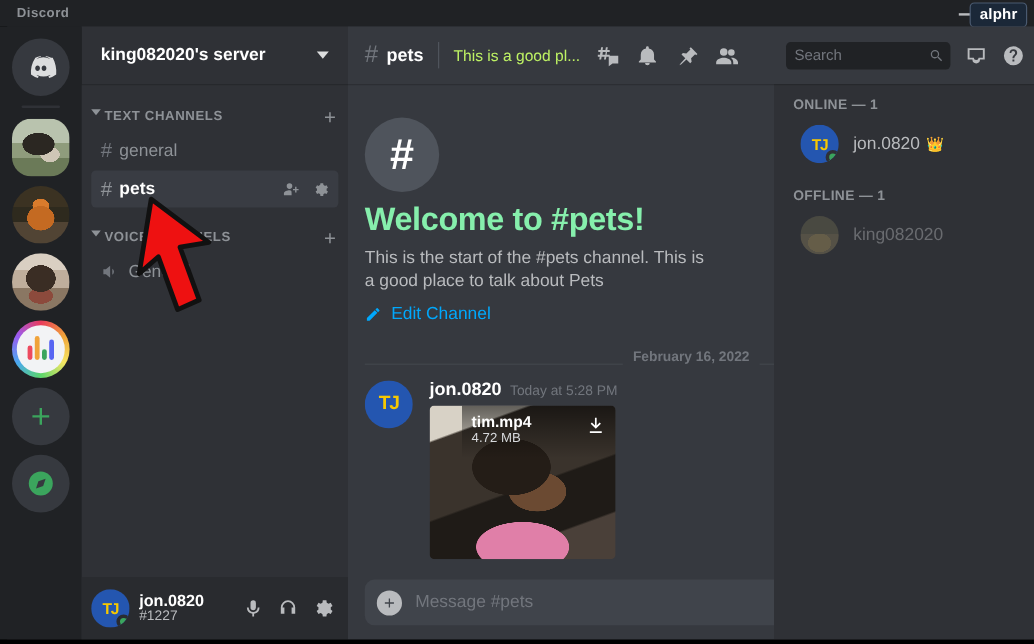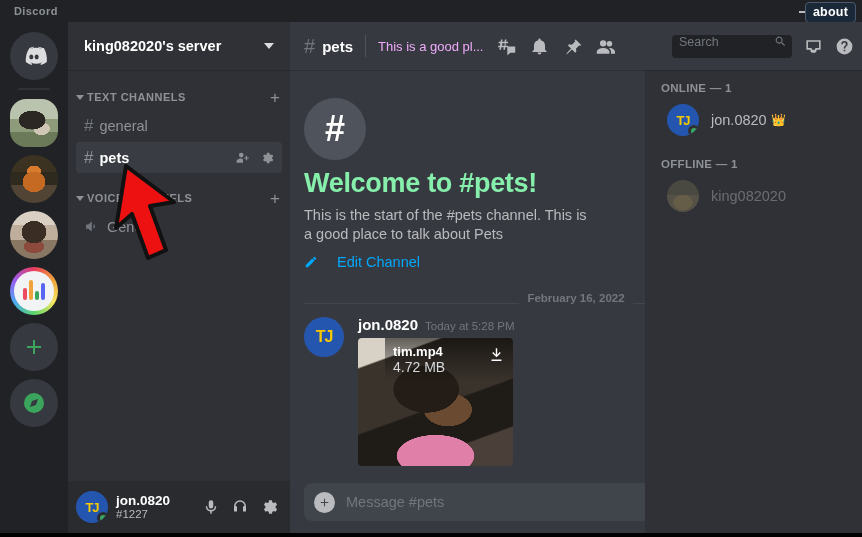--- a/index.html
+++ b/index.html
@@ -102,21 +102,21 @@
     padding:16px 16px; box-shadow:0 1px 0 rgba(4,4,5,.2);
   }
   .srv-name { color:#fff; font-size:14.5px; font-weight:bold; }
   .chev { width:0; height:0; border-left:5px solid transparent;
           border-right:5px solid transparent; border-top:6px solid #dcddde; }
   .chan-scroll { padding-top:16px; }
   .cat {
     display:flex; align-items:center; justify-content:space-between;
     padding:0 10px 0 8px; height:22px; margin-bottom:2px;
   }
-  .cat-left { display:flex; align-items:center; gap:3px; }
+  .cat-left { display:flex; align-items:flex-start; gap:3px; }
   .cat-arrow {
     width:0;height:0;border-left:4px solid transparent;
     border-right:4px solid transparent;border-top:5px solid #8e9297;
   }
   .cat-name {
     color:#8e9297; font-size:11px; font-weight:bold; letter-spacing:.5px;
   }
   .cat-plus { color:#8e9297; font-size:17px; line-height:1; font-weight:300; }
   .chan {
     display:flex; align-items:center; height:31px; margin:1px 8px;
@@ -163,26 +163,26 @@
     position:absolute; left:290px; top:22px; width:572px; height:511px;
     background:#36393f;
   }
   .chan-header {
     height:48px; display:flex; align-items:center; padding:0 8px 0 14px;
     box-shadow:0 1px 0 rgba(4,4,5,.2); position:relative; z-index:3;
   }
   .ch-hash { color:#72767d; font-size:20px; font-weight:500; margin-right:7px; }
   .ch-name { color:#fff; font-size:15px; font-weight:bold; }
   .ch-divider { width:1px; height:22px; background:#4f545c; margin:0 12px; }
-  .ch-topic { color:#f0abfc; font-size:13px; white-space:nowrap; }
+  .ch-topic { color:#bef264; font-size:13px; white-space:nowrap; }
   .hdr-icons { display:flex; align-items:center; gap:14px; margin-left:14px; }
   .hdr-icons svg { width:19px; height:19px; fill:#b9bbbe; }
   .search {
-    margin-left:auto; width:120px; height:23px; background:#202225;
-    border-radius:4px; display:flex; 
+    margin-left:auto; width:137px; height:23px; background:#202225;
+    border-radius:4px; display:flex; align-items:center;
     padding:0 5px 0 7px;
   }
   .search span { color:#72767d; font-size:12.5px; flex:1; }
   .search svg { width:13px; height:13px; fill:#72767d; }
   .hdr-right { display:flex; align-items:center; gap:12px; margin-left:12px; }
   .hdr-right svg { width:19px; height:19px; fill:#b9bbbe; }
 
   
   .chat {
     position:absolute; left:0; top:48px; width:572px; height:463px;
@@ -197,21 +197,21 @@
   .welcome-hash span { color:#fff; font-size:36px; font-weight:600; line-height:1; }
   .welcome-title {
     color:#86efac; font-size:27px; font-weight:bold; letter-spacing:-.3px;
     margin-bottom:7px;
   }
   .welcome-sub {
     color:#b9bbbe; font-size:14.5px; line-height:1.3; max-width:290px;
     margin-bottom:10px;
   }
   .edit-link {
-    display:flex; align-items:center; gap:19px; color:#00a8fc; font-size:14.5px;
+    display:flex; align-items:center; gap:8px; color:#00a8fc; font-size:14.5px;
   }
   .edit-link svg { width:14px; height:14px; fill:#00a8fc; }
   .date-div {
     display:flex; align-items:flex-end; gap:8px; margin:22px 0 12px 0;
   }
   .date-line { flex:1; height:1px; background:#42464d; }
   .date-txt { color:#72767d; font-size:11.5px; font-weight:bold; }
   .msg { display:flex; gap:14px; }
   .msg-av {
     width:40px; height:40px; border-radius:50%; overflow:hidden; flex:none;
@@ -229,21 +229,21 @@
       radial-gradient(ellipse 40% 26% at 50% 92%, #e07fa8 0 62%, transparent 63%),
       linear-gradient(160deg,#d8d2c6 0 16%,#3a332c 17% 52%,#1f1b17 53% 78%,#4a4039 79% 100%);
   }
   .attach-overlay {
     position:absolute; left:0; top:0; right:0; height:44px;
     background:linear-gradient(rgba(0,0,0,.55), rgba(0,0,0,0));
     padding:6px 8px;
     margin-left:27px;
   }
   .att-name { color:#fff; font-size:13px; font-weight:bold; line-height:1.2; }
-  .att-size { color:#d6d8db; font-size:14px; }
+  .att-size { color:#d6d8db; font-size:11px; }
   .att-dl { position:absolute; right:8px; top:8px; }
   .att-dl svg { width:17px; height:17px; fill:#fff; }
   .scrollbar {
     position:absolute; right:5px; top:14px; width:7px; height:390px;
     background:#202225; border-radius:4px;
   }
 
   
   .composer {
     position:absolute; left:14px; right:14px; bottom:12px; height:38px;
@@ -298,21 +298,21 @@
   }
 </style>
 </head>
 <body>
 
 <div id="app">
 
   <div class="titlebar">
     <span class="tb-label">Discord</span>
     <div class="tb-min"></div>
-    <div class="alphr">about</div>
+    <div class="alphr">alphr</div>
   </div>
 
   <div class="left-edge"></div>
 
   <div class="rail">
     <div class="rail-item rail-home">
       <svg viewBox="0 0 24 24">
           <path d="M19.5 5.2A16 16 0 0015.6 4l-.2.4a12 12 0 013.4 1.7 11 11 0 00-10 0A12 12 0 0112.2 4.4L12 4a16 16 0 00-3.9 1.2C5.4 9.3 4.7 13.3 5 17.2a16 16 0 004.9 2.5l.6-1.1a10 10 0 01-1.5-.8l.3-.2a11 11 0 009.3 0l.3.2-1.5.8.6 1.1a16 16 0 005-2.5c.4-4.5-.6-8.4-2.5-12zM9.7 14.8c-.9 0-1.7-.9-1.7-2s.8-2 1.7-2 1.8.9 1.7 2c0 1.1-.8 2-1.7 2zm4.6 0c-1 0-1.7-.9-1.7-2s.7-2 1.7-2 1.7.9 1.7 2c0 1.1-.7 2-1.7 2z"></path>
         </svg>
     </div>

